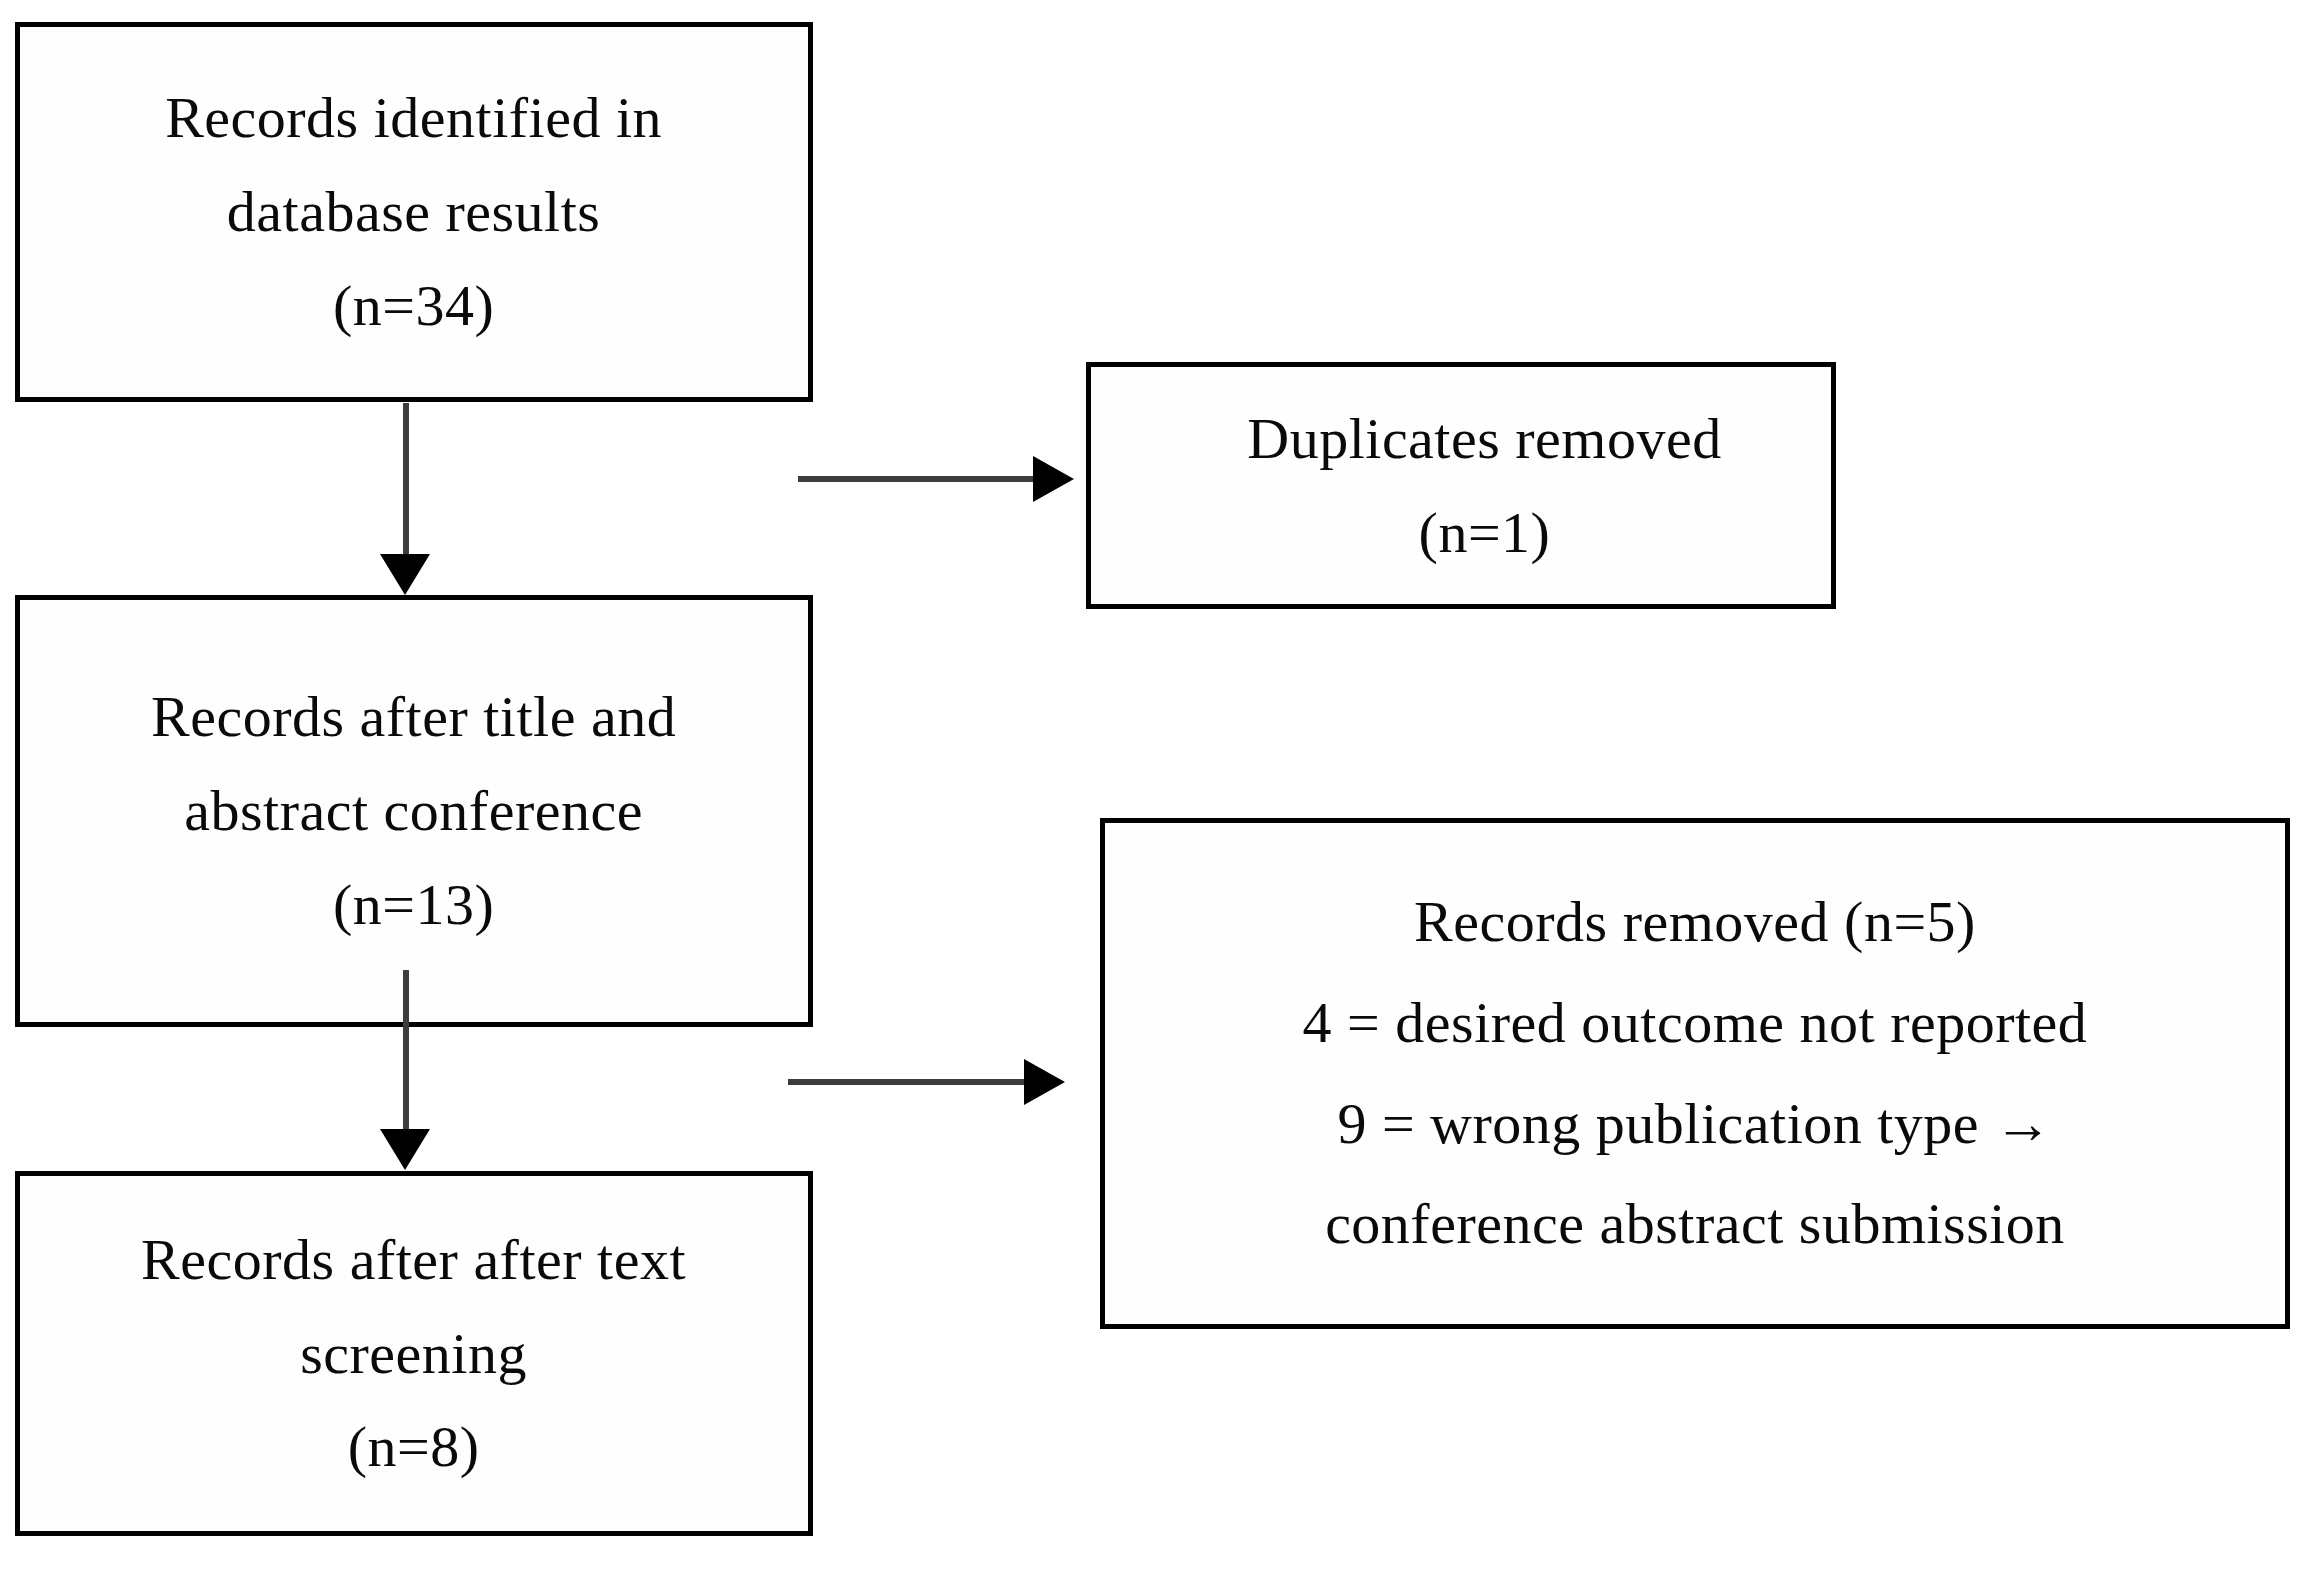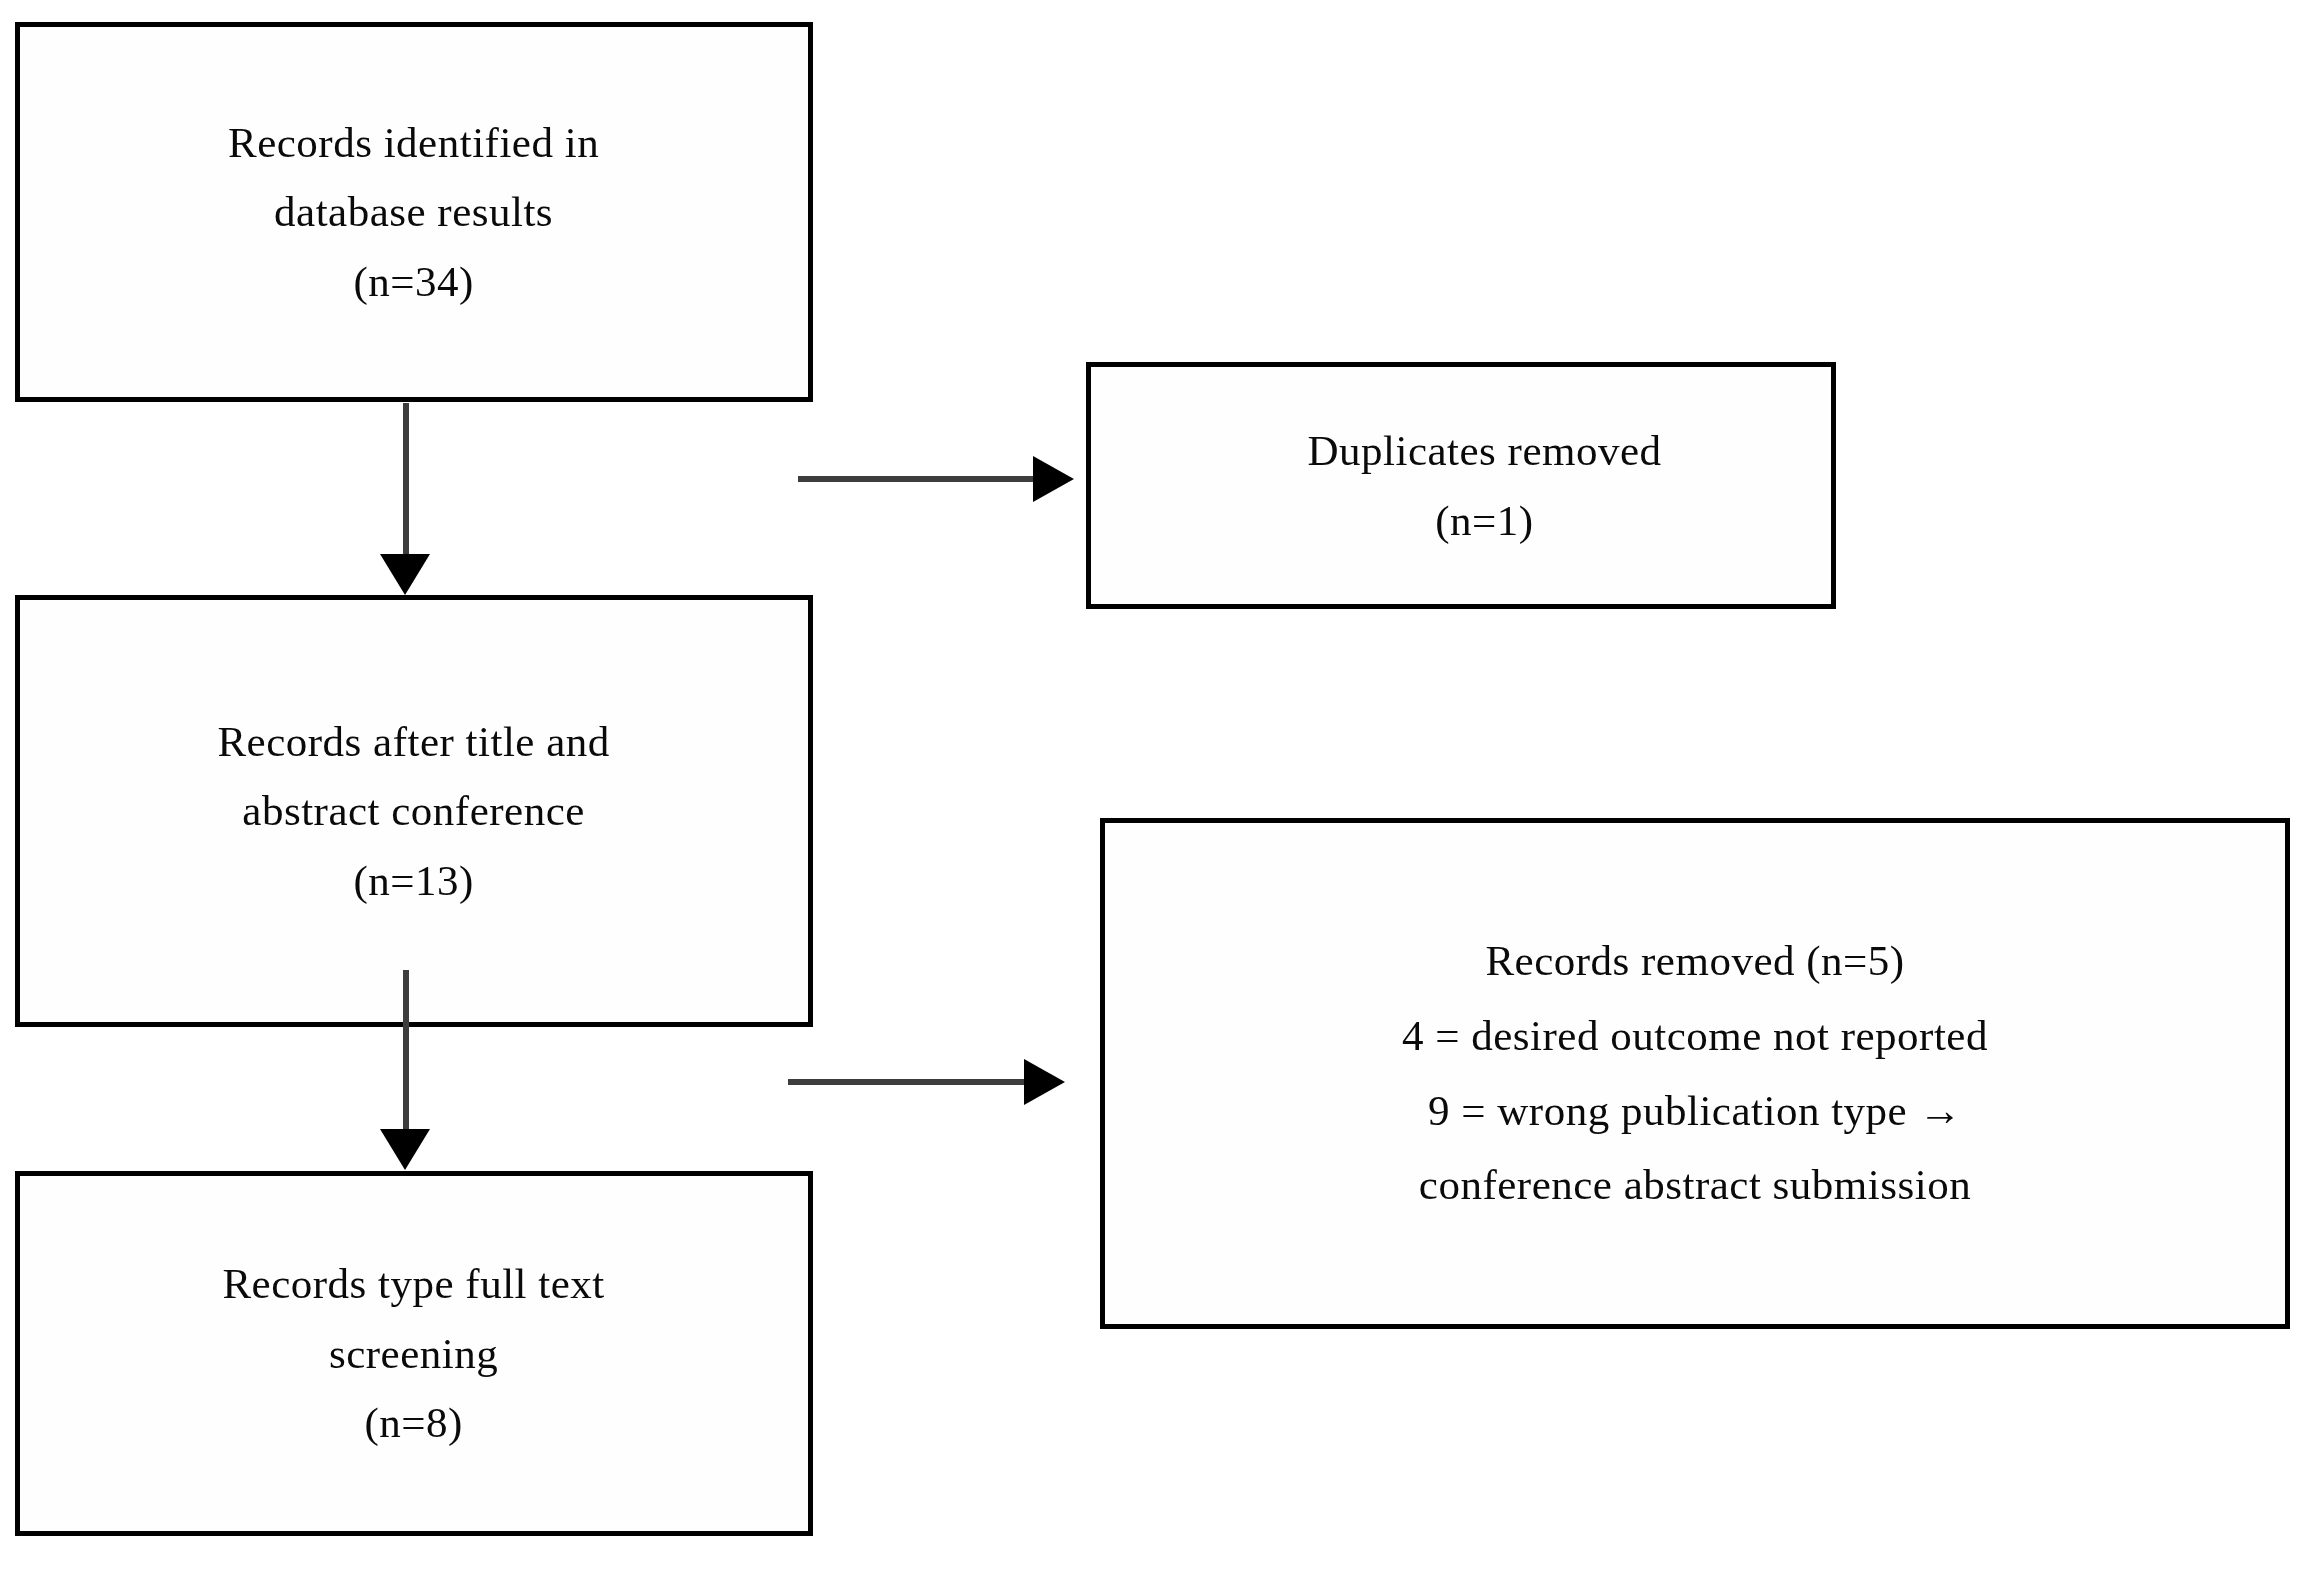--- a/index.html
+++ b/index.html
@@ -19,21 +19,21 @@
   .flow-box {
     position: absolute;
     box-sizing: border-box;
     border: 5.8px solid #000000;
     background: #fefefe;
     display: flex;
     flex-direction: column;
     justify-content: center;
     align-items: center;
     text-align: center;
-    font-size: 43px;
+    font-size: 58px;
     letter-spacing: 0.5px;
     line-height: 1.62;
   }
   .flow-box .line {
     white-space: nowrap;
   }
   
   #box-identified   { left: 14.6px;   top: 22px;   width: 798px;  height: 380px; }
   #box-title-abs    { left: 14.6px;   top: 595px;  width: 798px;  height: 432px; }
   #box-fulltext     { left: 14.6px;   top: 1171px; width: 798px;  height: 365px; }
@@ -87,21 +87,21 @@
     <div class="line">(n=34)</div>
   </div>
 
   <div class="flow-box" id="box-title-abs">
     <div class="line">Records after title and</div>
     <div class="line">abstract conference</div>
     <div class="line">(n=13)</div>
   </div>
 
   <div class="flow-box" id="box-fulltext">
-    <div class="line">Records type full text</div>
+    <div class="line">Records after after text</div>
     <div class="line">screening</div>
     <div class="line">(n=8)</div>
   </div>
 
   <div class="flow-box" id="box-duplicates">
     <div class="line">Duplicates removed</div>
     <div class="line">(n=1)</div>
   </div>
 
   <div class="flow-box" id="box-removed">

